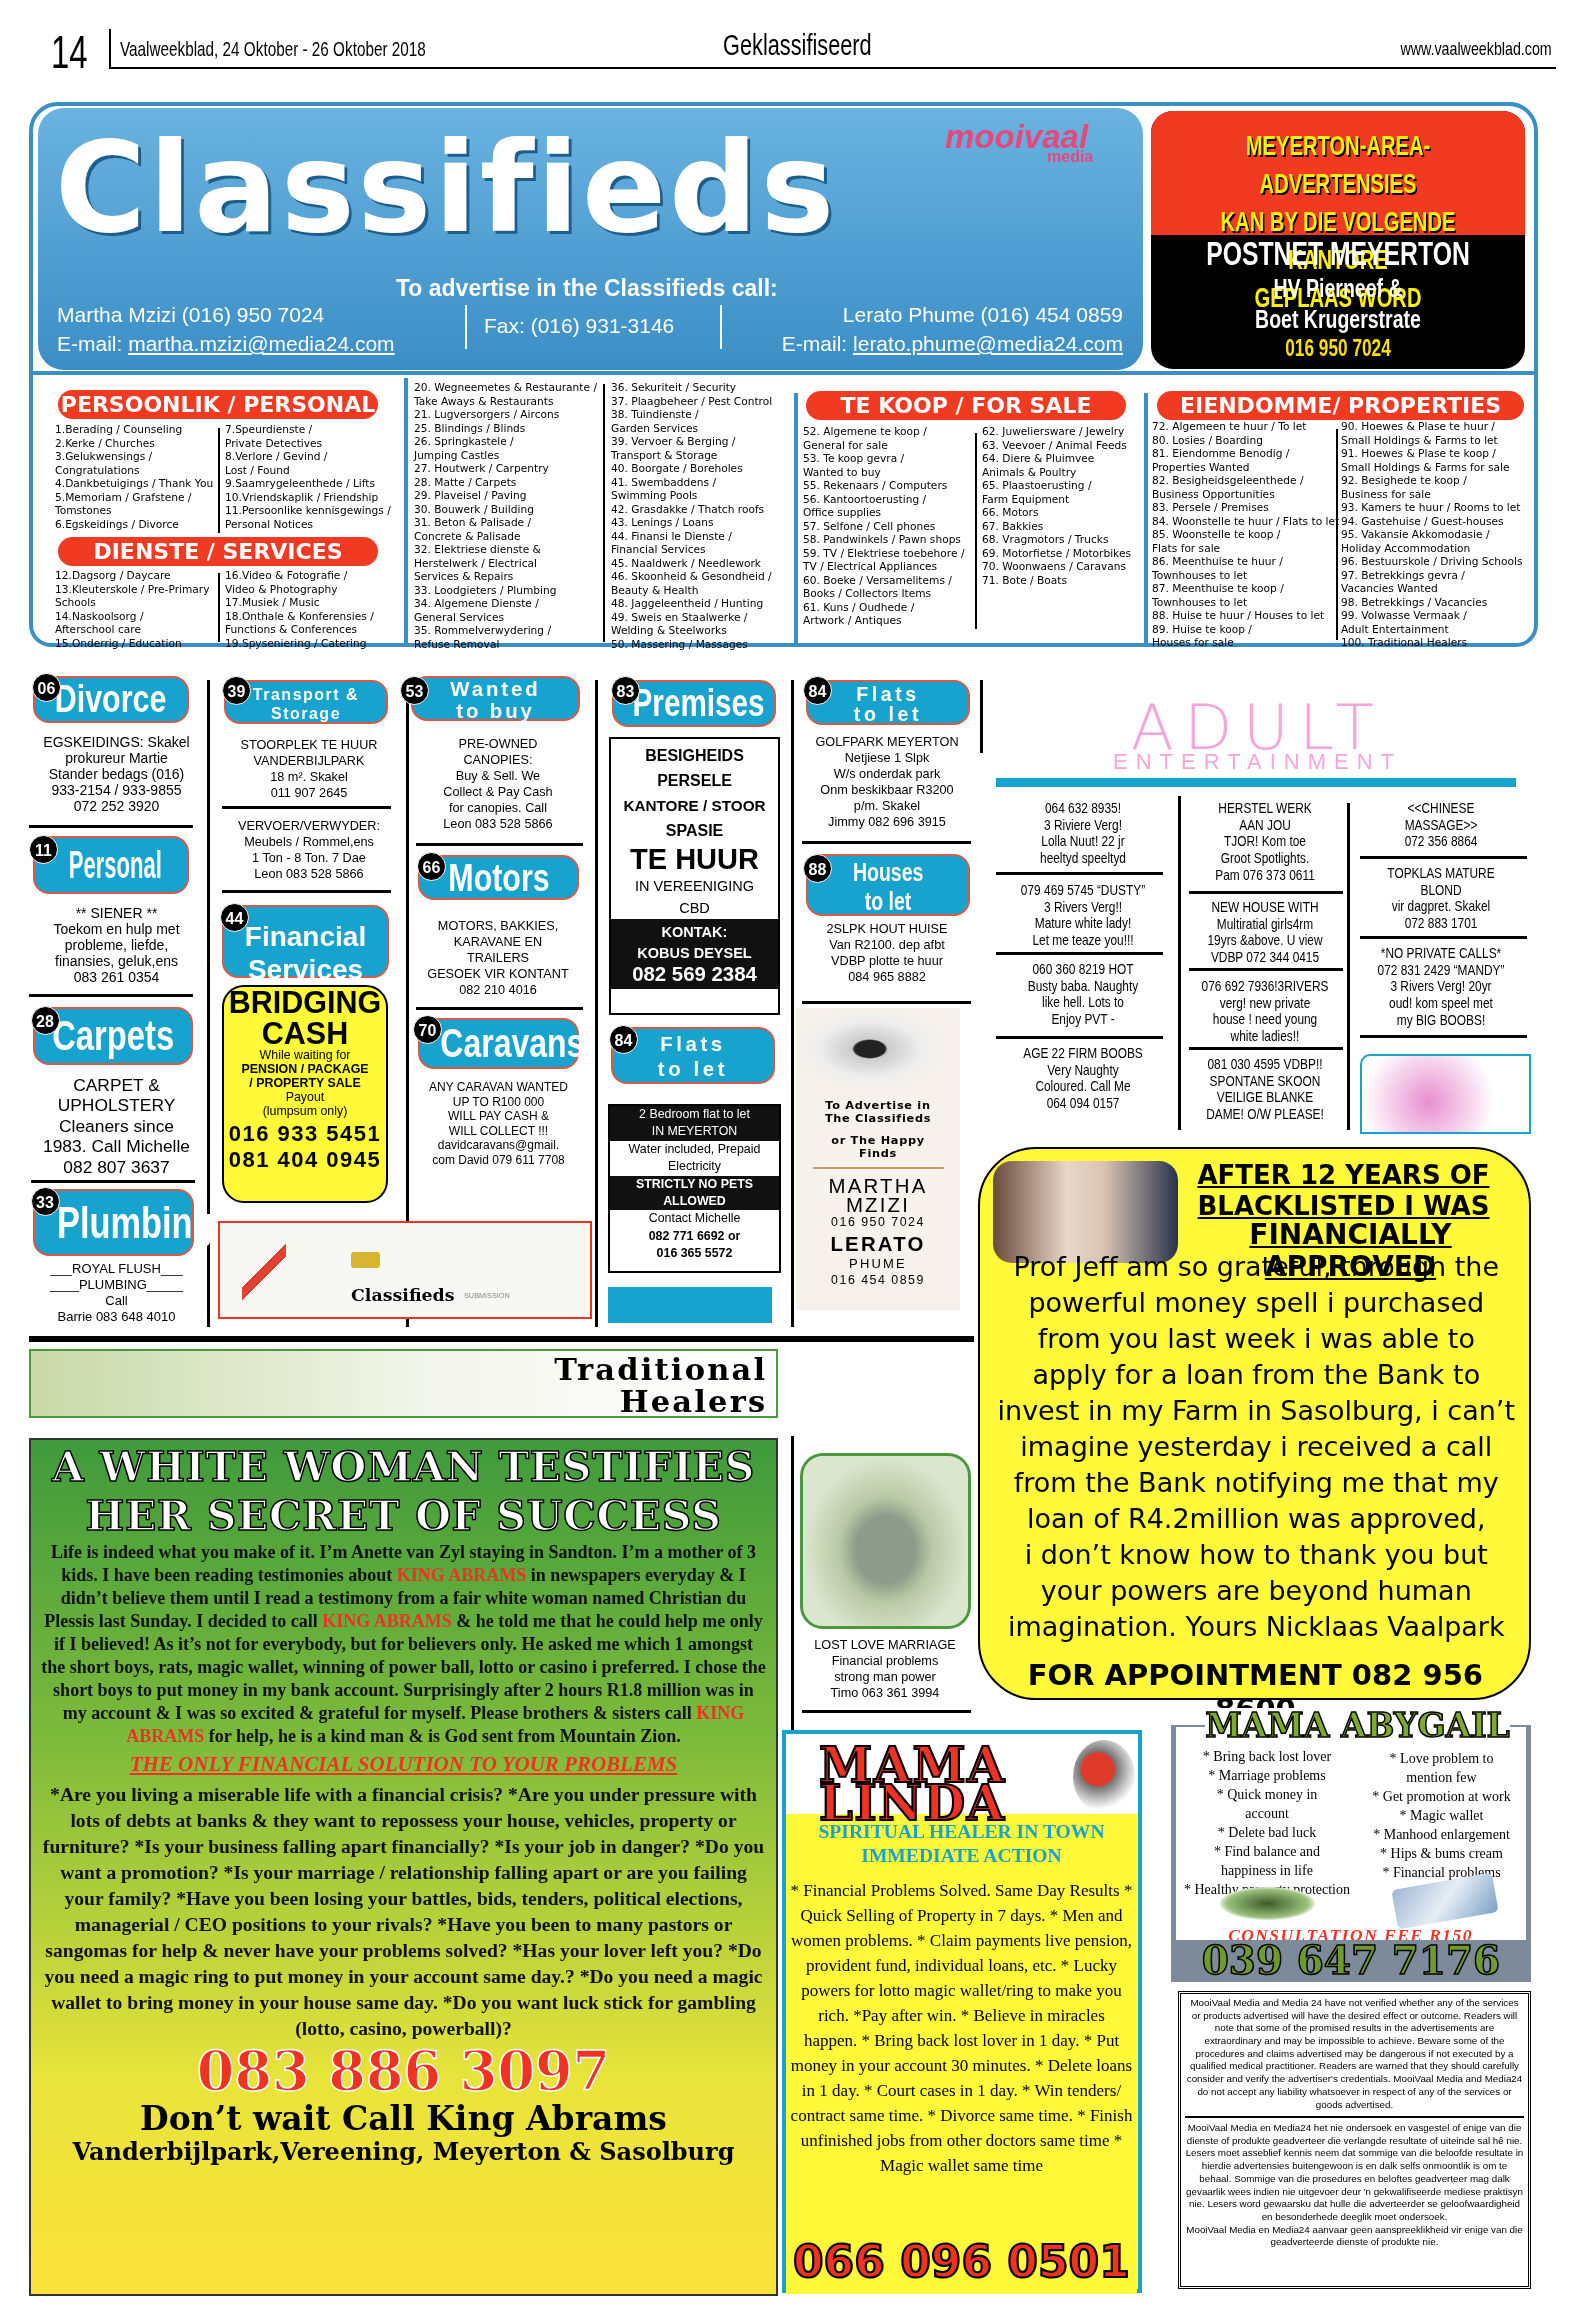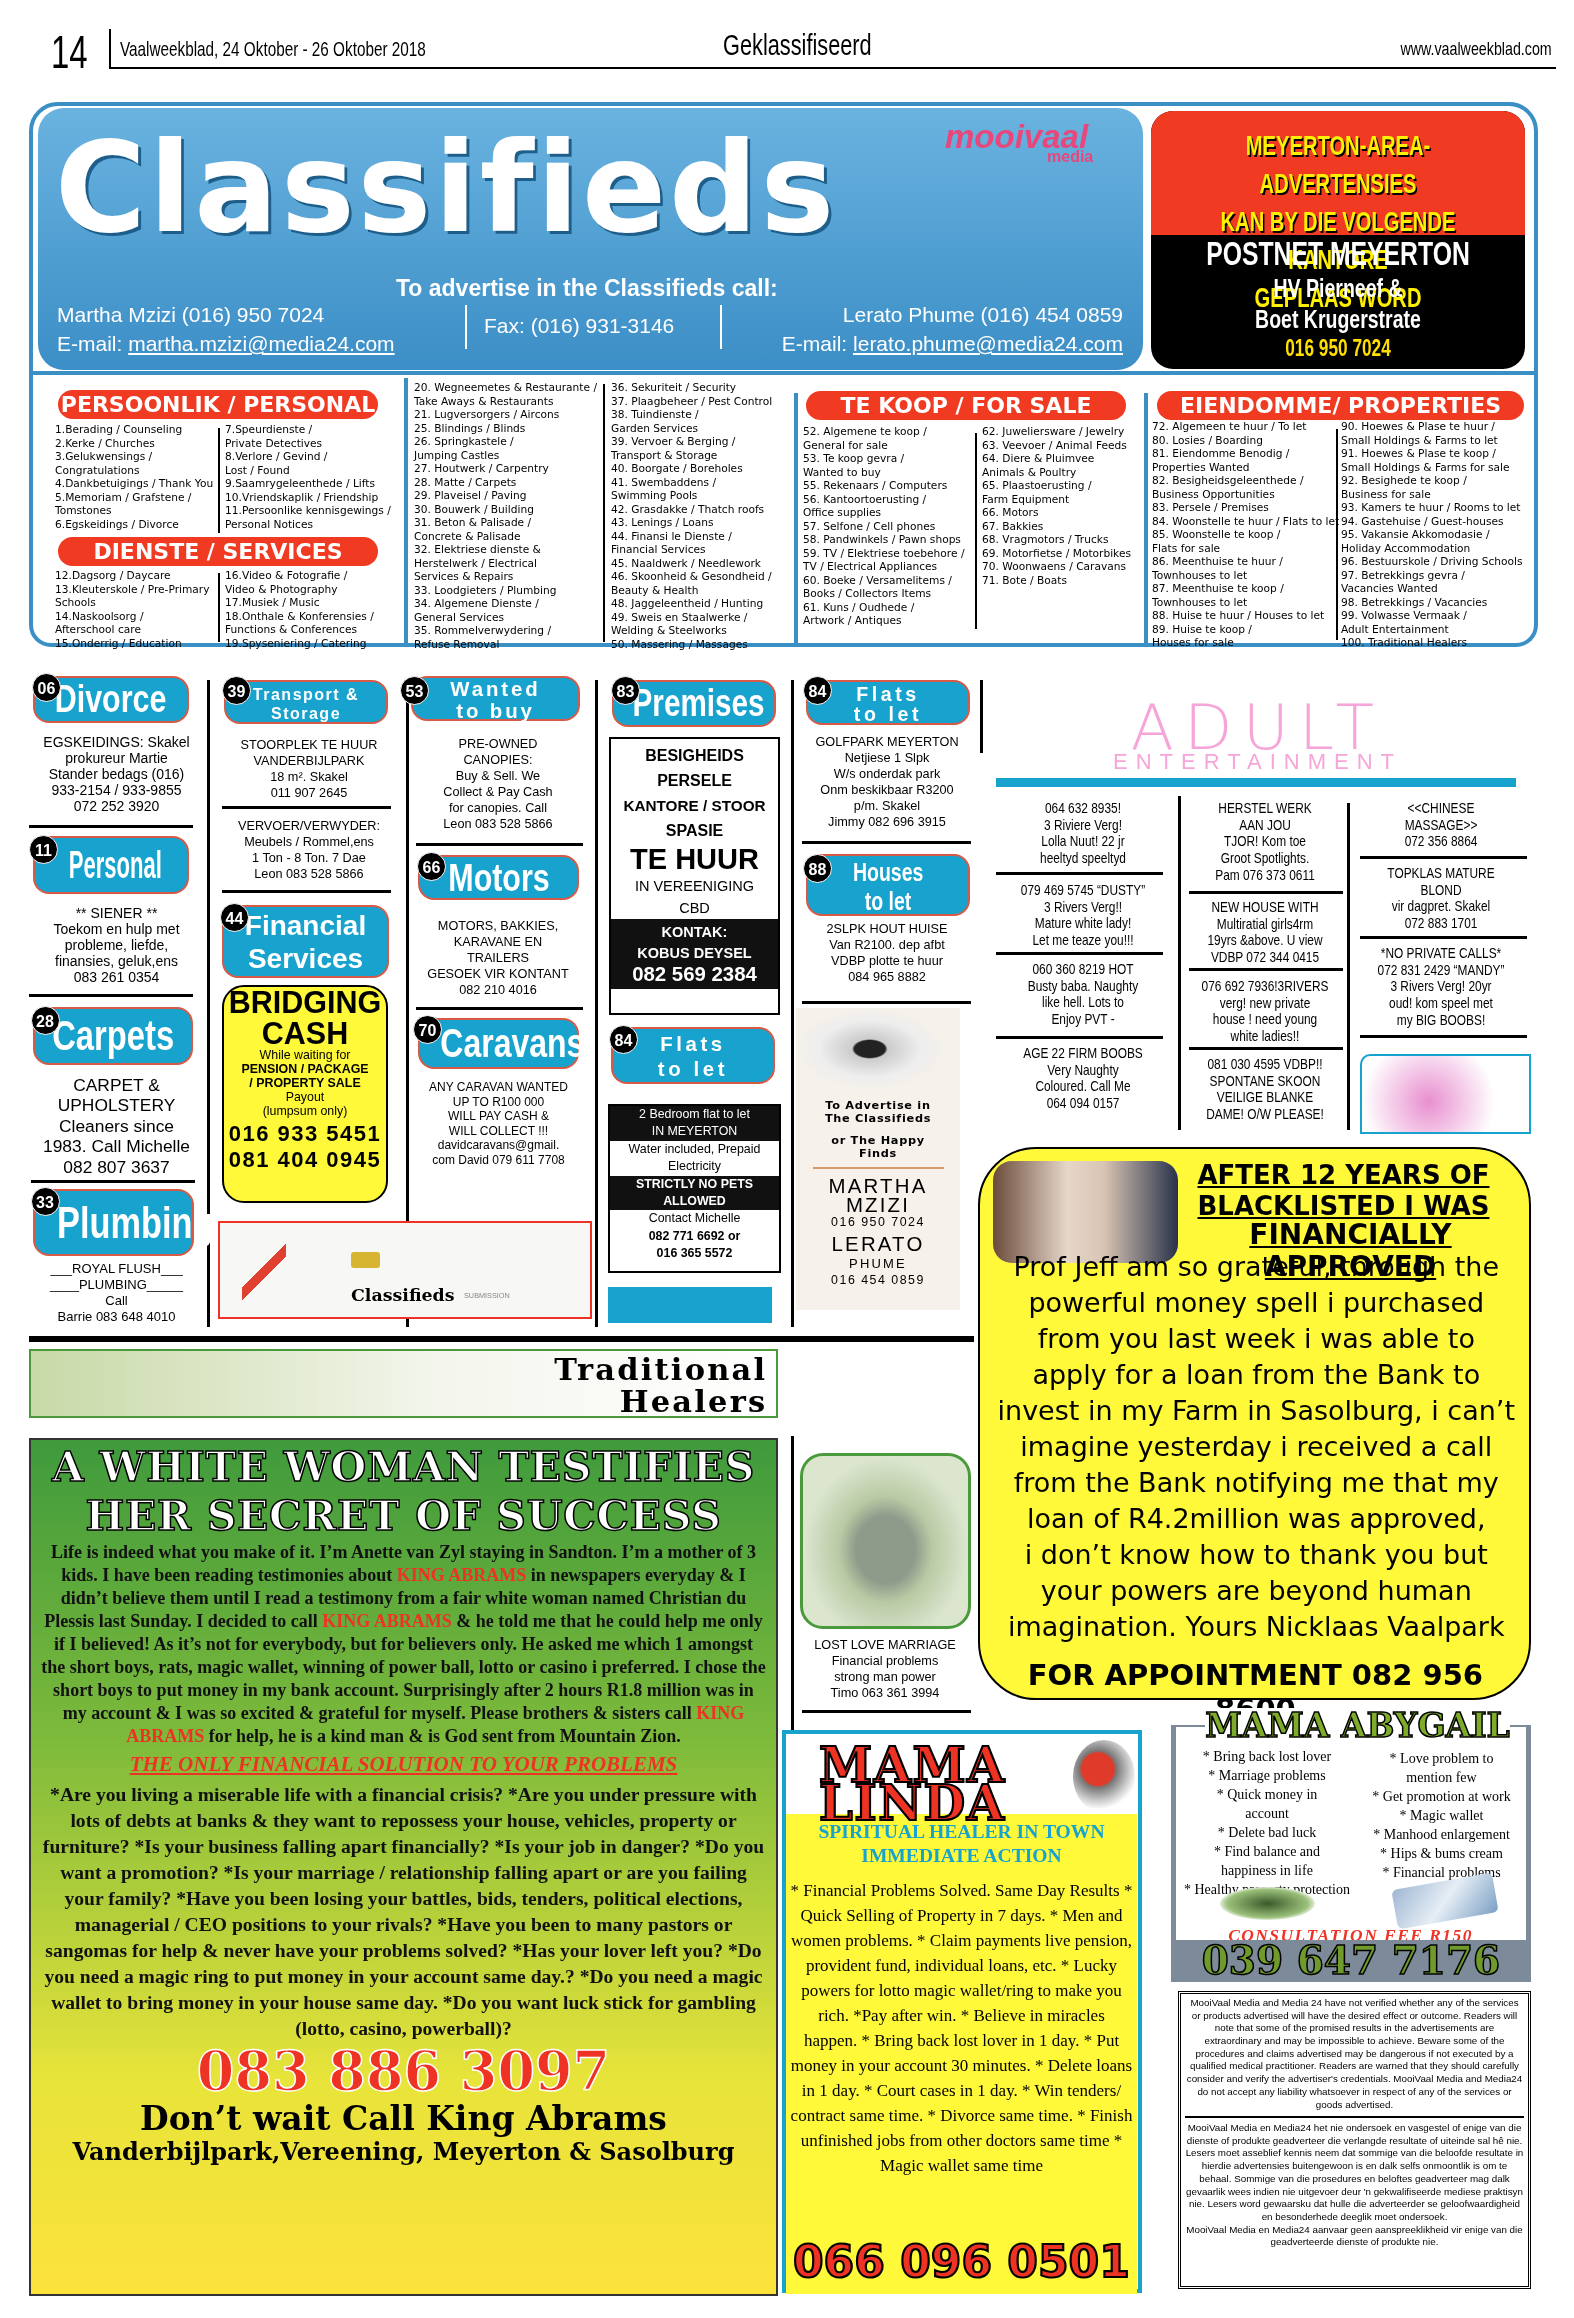--- a/index.html
+++ b/index.html
@@ -340,21 +340,21 @@
     <div>011 907 2645</div>
 </div>
 <div class="hr" style="left:222px;top:806px;width:169px"></div>
 <div class="ad-text" style="left:218px;top:818px;width:182px;font-size:12.7px">
   <div>VERVOER/VERWYDER:</div>
     <div>Meubels / Rommel,ens</div>
     <div>1 Ton - 8 Ton. 7 Dae</div>
     <div>Leon 083 528 5866</div>
 </div>
 <div class="hr" style="left:222px;top:890px;width:169px"></div>
-<div class="tag" style="left:222px;top:905px;width:167px;height:73px;font-size:28px;line-height:33px;padding-top:2px">
+<div class="tag" style="left:222px;top:905px;width:167px;height:73px;font-size:28px;line-height:33px;padding-top:13px">
     <div>Financial</div>
     <div>Services</div>
   </div>
 <div class="badge" style="left:220px;top:903px">44</div>
 <div class="abs" style="left:222px;top:985px;width:166px;height:218px;background:#fff93a;border:2.2px solid #000;border-radius:22px;text-align:center;font-weight:bold">
   <div style="font-size:30.5px;line-height:30.5px">BRIDGING</div>
   <div style="font-size:30.5px;line-height:30.5px">CASH</div>
   <div style="font-size:12.4px;font-weight:normal">While waiting for</div>
   <div style="font-size:12.4px">PENSION / PACKAGE</div>
   <div style="font-size:12.4px">/ PROPERTY SALE</div>
@@ -469,21 +469,21 @@
 <div class="abs" style="left:796px;top:1008px;width:164px;height:302px;background:#f6f1ea;text-align:center;font-weight:bold">
   <div style="height:91px;background:radial-gradient(ellipse at 45% 45%,#222 0 12%,#ccc 14%,#eee 40%,#f6f1ea 60%)"></div>
   <div style="font-family:'DejaVu Sans',sans-serif;font-size:11.3px;line-height:13px;letter-spacing:0.7px">To Advertise in</div>
   <div style="font-family:'DejaVu Sans',sans-serif;font-size:11.3px;line-height:13px;letter-spacing:0.7px">The Classifieds</div>
   <div style="font-family:'DejaVu Sans',sans-serif;font-size:11.3px;line-height:13px;letter-spacing:0.7px;margin-top:9px">or The Happy</div>
   <div style="font-family:'DejaVu Sans',sans-serif;font-size:11.3px;line-height:13px;letter-spacing:0.7px">Finds</div>
   <div style="width:131px;height:2.2px;background:#d69a6a;margin:7.3px auto"></div>
   <div style="font-weight:normal;font-size:20.4px;line-height:19px;letter-spacing:2.2px">MARTHA</div>
   <div style="font-weight:normal;font-size:20.4px;line-height:19px;letter-spacing:2.2px">MZIZI</div>
   <div style="font-weight:normal;font-size:12.4px;letter-spacing:1.5px">016 950 7024</div>
-  <div style="font-weight:normal;font-size:20.4px;line-height:19px;letter-spacing:2.2px;margin-top:5.8px">LERATO</div>
+  <div style="font-weight:bold;font-size:20.4px;line-height:19px;letter-spacing:2.2px;margin-top:5.8px">LERATO</div>
   <div style="font-weight:normal;font-size:13px;line-height:19px;letter-spacing:2.2px">PHUME</div>
   <div style="font-weight:normal;font-size:12.4px;letter-spacing:1.5px">016 454 0859</div>
 </div>
 
 <div class="abs adult-title">ADULT</div>
 <div class="abs adult-sub">ENTERTAINMENT</div>
 <div class="abs adult-bar"></div>
 <div class="abs colsep" style="left:1178px;top:796px;height:334px"></div>
 <div class="abs colsep" style="left:1347px;top:803px;height:327px"></div>
 

